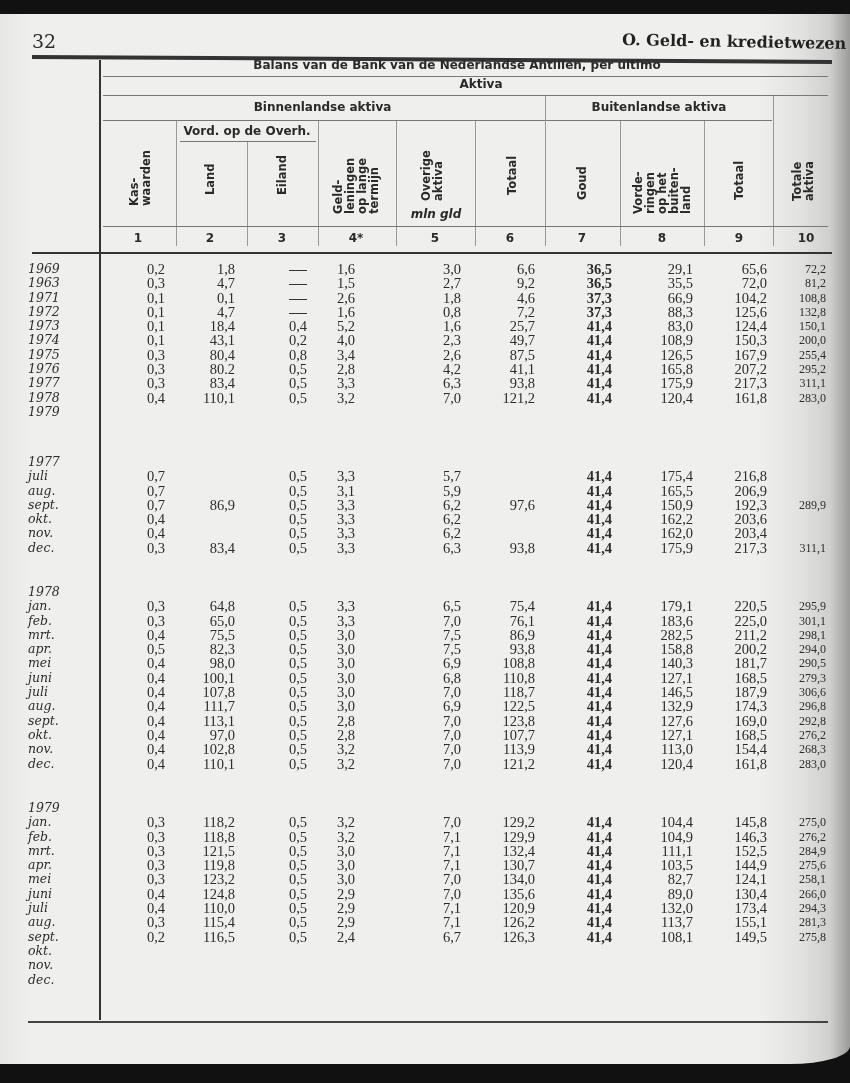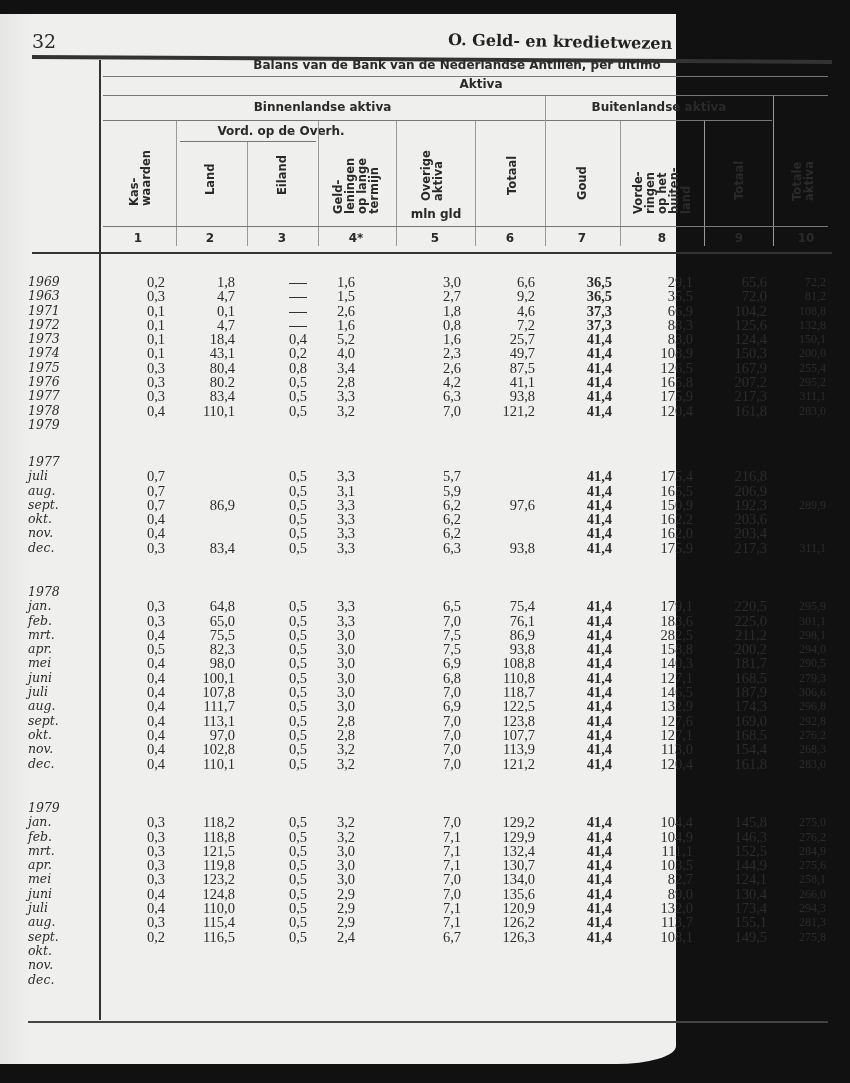--- a/index.html
+++ b/index.html
@@ -3,21 +3,21 @@
 <meta charset="utf-8">
 <style>
   html, body { margin: 0; padding: 0; }
   body {
     width: 850px; height: 1083px; overflow: hidden;
     background: #111;
     position: relative;
     font-family: "DejaVu Serif", serif;
   }
   .page {
-    position: absolute; left: 0; top: 14px; width: 676px; height: 1050px;
+    position: absolute; left: 0; top: 14px; width: 850px; height: 1050px;
     background: linear-gradient(to right, #e6e6e4 0px, #efefed 30px, #efefed 760px, #e2e2e0 800px, #cfcfcd 830px, #9a9a98 850px);
     border-bottom-right-radius: 60px 18px;
   }
   .page-number {
     position: absolute; left: 32px; top: 16px;
     font-family: "DejaVu Serif", serif; font-size: 19px; color: #2a2a2a;
   }
   .running-head {
     position: absolute; right: 4px; top: 18px;
     font-family: "DejaVu Serif", serif; font-weight: bold; font-size: 16px; color: #222;
@@ -91,21 +91,21 @@
     <div class="hdr-text" style="left:100px; width:730px; top:63px;margin-left:16px;">Aktiva</div>
     <div class="hdr-line" style="left:103px; top:81px; width:725px;"></div>
 
     <div class="hdr-text" style="left:100px; width:445px; top:86px;">Binnenlandse aktiva</div>
     <div class="hdr-text" style="left:545px; width:228px; top:86px;">Buitenlandse aktiva</div>
     <div class="vline" style="left:545px; top:82px; height:150px;"></div>
     <div class="vline" style="left:773px; top:82px; height:150px;"></div>
     <div class="hdr-line" style="left:103px; top:106px; width:442px;"></div>
     <div class="hdr-line" style="left:546px; top:106px; width:226px;"></div>
 
-    <div class="hdr-text" style="left:177px; width:140px; top:110px;margin-left:34px;">Vord. op de Overh.</div>
+    <div class="hdr-text" style="left:177px; width:140px; top:110px;">Vord. op de Overh.</div>
     <div class="hdr-line" style="left:180px; top:127px; width:136px;"></div>
 
     <div class="vline" style="left:176px; top:107px; height:125px;"></div>
     <div class="vline" style="left:247px; top:128px; height:104px;"></div>
     <div class="vline" style="left:318px; top:107px; height:125px;"></div>
     <div class="vline" style="left:396px; top:107px; height:125px;"></div>
     <div class="vline" style="left:475px; top:107px; height:125px;"></div>
     <div class="vline" style="left:620px; top:107px; height:125px;"></div>
     <div class="vline" style="left:704px; top:107px; height:125px;"></div>
 
@@ -123,39 +123,39 @@
     <div class="rot" style="left:557px; top:155px; width:50px;">Goud</div>
     <div class="rot" style="left:622px; top:130px; width:80px;">Vorde-
 ringen
 op het
 buiten-
 land</div>
     <div class="rot" style="left:714px; top:155px; width:50px;">Totaal</div>
     <div class="rot" style="left:778px; top:150px; width:50px;">Totale
 aktiva</div>
 
-    <div class="hdr-text" style="left:396px; width:80px; top:193px; font-weight:bold;">mln gld</div>
+    <div class="hdr-text" style="left:396px; width:80px; top:193px; font-weight:bold;font-style:italic;">mln gld</div>
 
     <div class="hdr-line" style="left:103px; top:212px; width:725px;"></div>
     <div class="colnum" style="left:118px;">1</div>
     <div class="colnum" style="left:190px;">2</div>
     <div class="colnum" style="left:262px;">3</div>
     <div class="colnum" style="left:336px;">4*</div>
     <div class="colnum" style="left:415px;">5</div>
     <div class="colnum" style="left:490px;">6</div>
     <div class="colnum" style="left:562px;">7</div>
     <div class="colnum" style="left:642px;">8</div>
     <div class="colnum" style="left:719px;">9</div>
     <div class="colnum" style="left:786px;">10</div>
   </div>
 
   <div class="rule-mid"></div>
   <div class="stub-line"></div>
 
-  <div class="block" id="blk-annual" style="top:248px;margin-top:13px;">
+  <div class="block" id="blk-annual" style="top:248px;">
       <div class="row">
         <span class="stub">1969</span>
         <span class="cell c1">0,2</span>
         <span class="cell c2">1,8</span>
         <span class="cell c3"><span class="dash"></span></span>
         <span class="cell c4">1,6</span>
         <span class="cell c5">3,0</span>
         <span class="cell c6">6,6</span>
         <span class="cell c7">36,5</span>
         <span class="cell c8">29,1</span>

